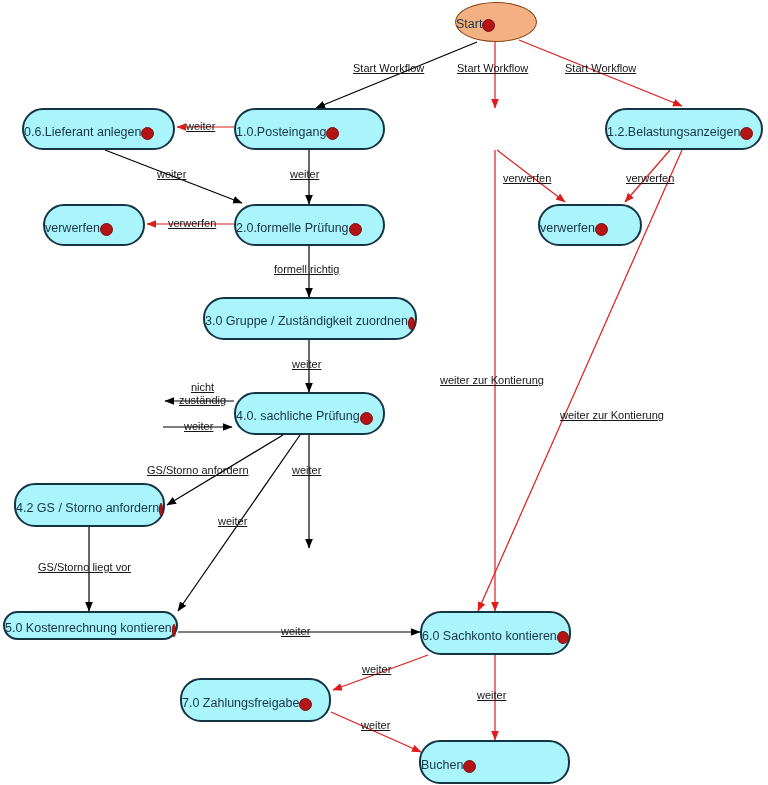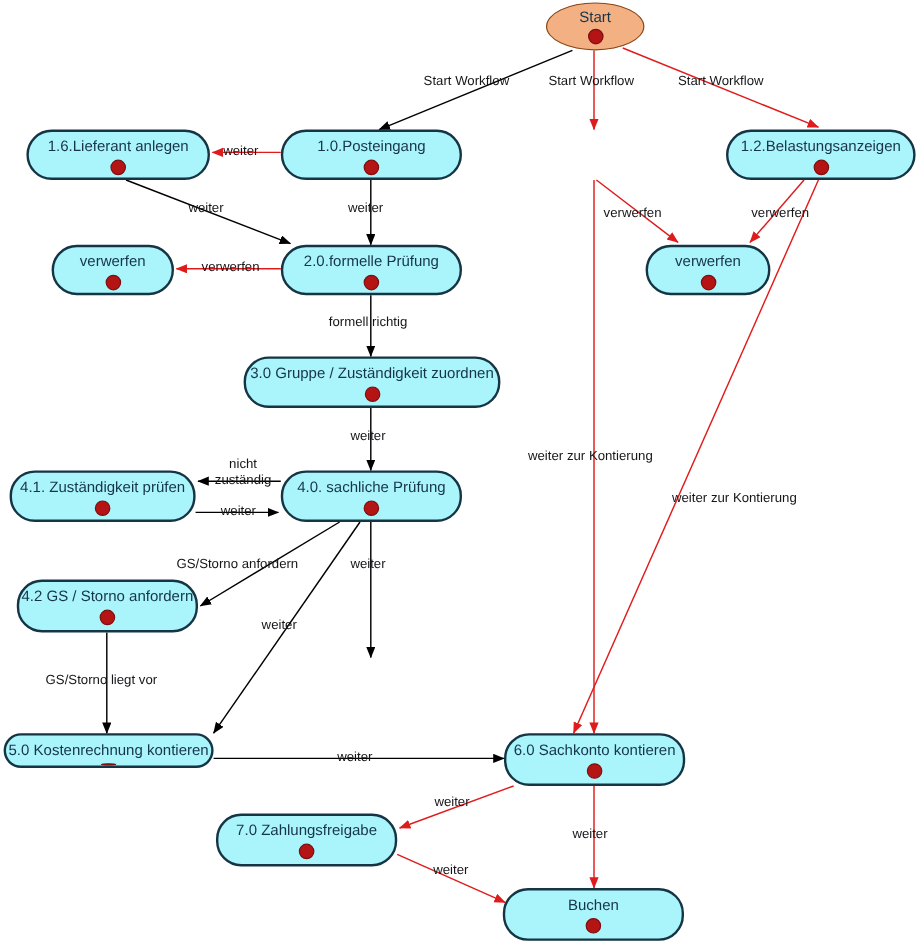--- a/index.html
+++ b/index.html
@@ -35,21 +35,21 @@
   .node {
     position: absolute;
     box-sizing: border-box;
     background: #aaf4fb;
     border: 2px solid #153544;
     border-radius: 21px;
     color: #16354a;
     font-size: 12.5px;
     text-align: center;
     display: flex;
-    flex-direction: column;
+    flex-direction: row;
     align-items: center;
     justify-content: flex-start;
     padding-top: 5px;
   }
   .node.start-node {
     background: #f3b183;
     border: 1.5px solid #8b4513;
     border-radius: 50%;
     color: #16354a;
     padding-top: 4px;
@@ -71,20 +71,21 @@
     margin-top: 3px;
   }
   .edge-label {
     position: absolute;
     font-size: 11px;
     color: #16161a;
     white-space: nowrap;
     line-height: 12px;
     text-align: center;
     background: transparent;
+    text-decoration: underline;
   }
   .edge-label.two-line {
     white-space: normal;
     line-height: 12.5px;
   }
 </style>
 </head>
 <body>
 
 <div id="diagram-root">
@@ -124,21 +125,21 @@
         <path d="M 331 712 L 421 752" fill="none" stroke="#e01b1b" stroke-width="1.2" marker-end="url(#arrow-red)"></path>
       </g>
   </svg>
 
   <div id="node-layer">
       <div class="node start-node" style="left: 455px; top: 2px; width: 82px; height: 40px;">
         <span class="node-label">Start</span>
         <span class="node-dot"></span>
       </div>
       <div class="node" style="left: 22px; top: 108px; width: 153px; height: 42px;">
-        <span class="node-label">1.6.Lieferant anlegen</span>
+        <span class="node-label">0.6.Lieferant anlegen</span>
         <span class="node-dot"></span>
       </div>
       <div class="node" style="left: 234px; top: 108px; width: 151px; height: 42px;">
         <span class="node-label">1.0.Posteingang</span>
         <span class="node-dot"></span>
       </div>
       <div class="node" style="left: 605px; top: 108px; width: 158px; height: 42px;">
         <span class="node-label">1.2.Belastungsanzeigen</span>
         <span class="node-dot"></span>
       </div>
@@ -149,24 +150,20 @@
       <div class="node" style="left: 234px; top: 204px; width: 151px; height: 42px;">
         <span class="node-label">2.0.formelle Prüfung</span>
         <span class="node-dot"></span>
       </div>
       <div class="node" style="left: 538px; top: 204px; width: 104px; height: 42px;">
         <span class="node-label">verwerfen</span>
         <span class="node-dot"></span>
       </div>
       <div class="node" style="left: 203px; top: 297px; width: 214px; height: 43px;">
         <span class="node-label">3.0 Gruppe / Zuständigkeit zuordnen</span>
-        <span class="node-dot"></span>
-      </div>
-      <div class="node" style="left: 8px; top: 392px; width: 155px; height: 43px;">
-        <span class="node-label">4.1. Zuständigkeit prüfen</span>
         <span class="node-dot"></span>
       </div>
       <div class="node" style="left: 234px; top: 392px; width: 151px; height: 43px;">
         <span class="node-label">4.0. sachliche Prüfung</span>
         <span class="node-dot"></span>
       </div>
       <div class="node" style="left: 14px; top: 483px; width: 151px; height: 44px;">
         <span class="node-label">4.2 GS / Storno anfordern</span>
         <span class="node-dot"></span>
       </div>

